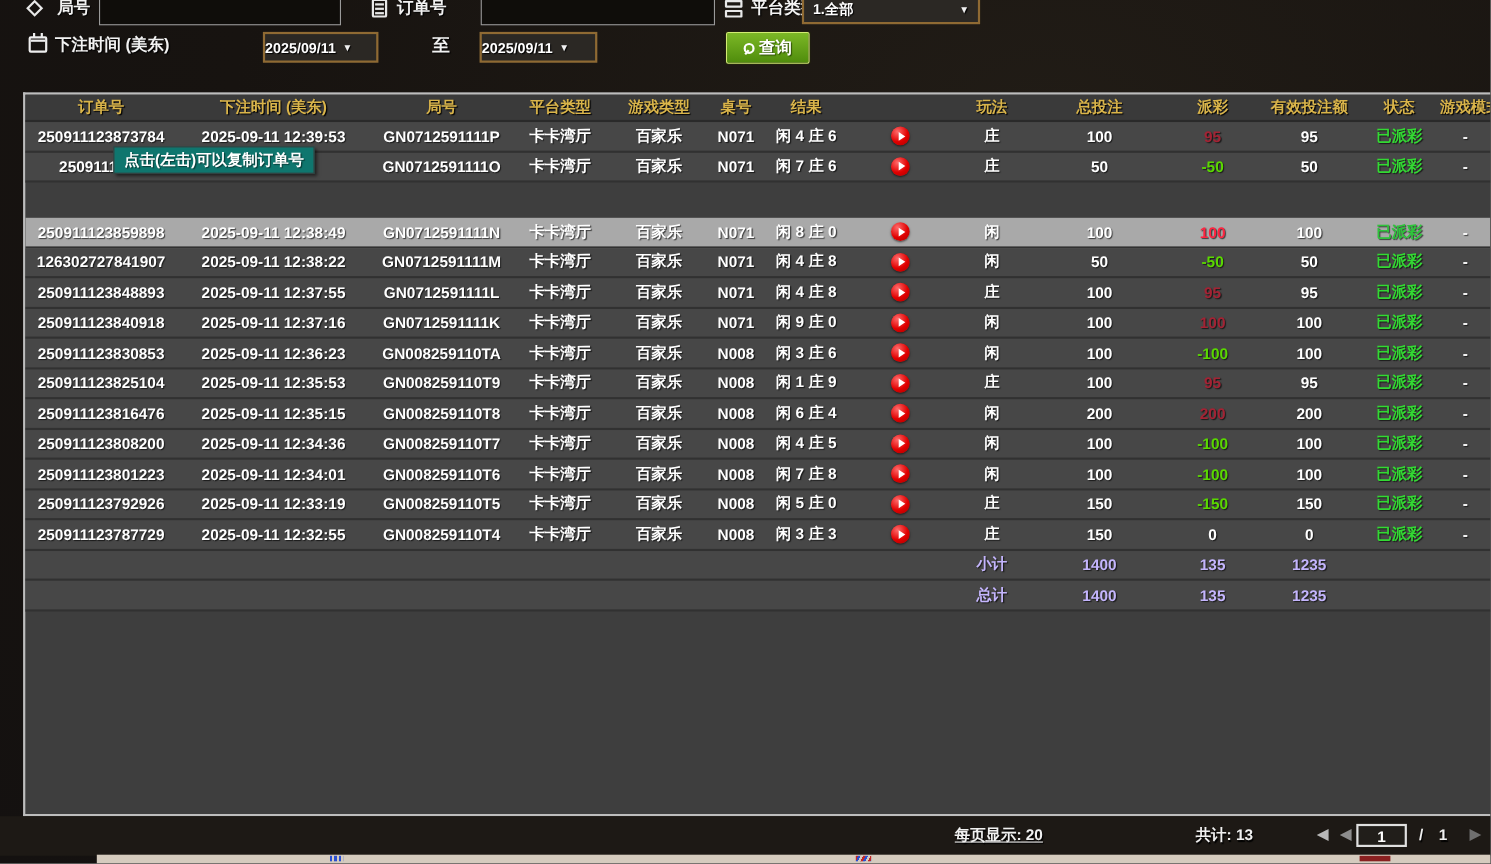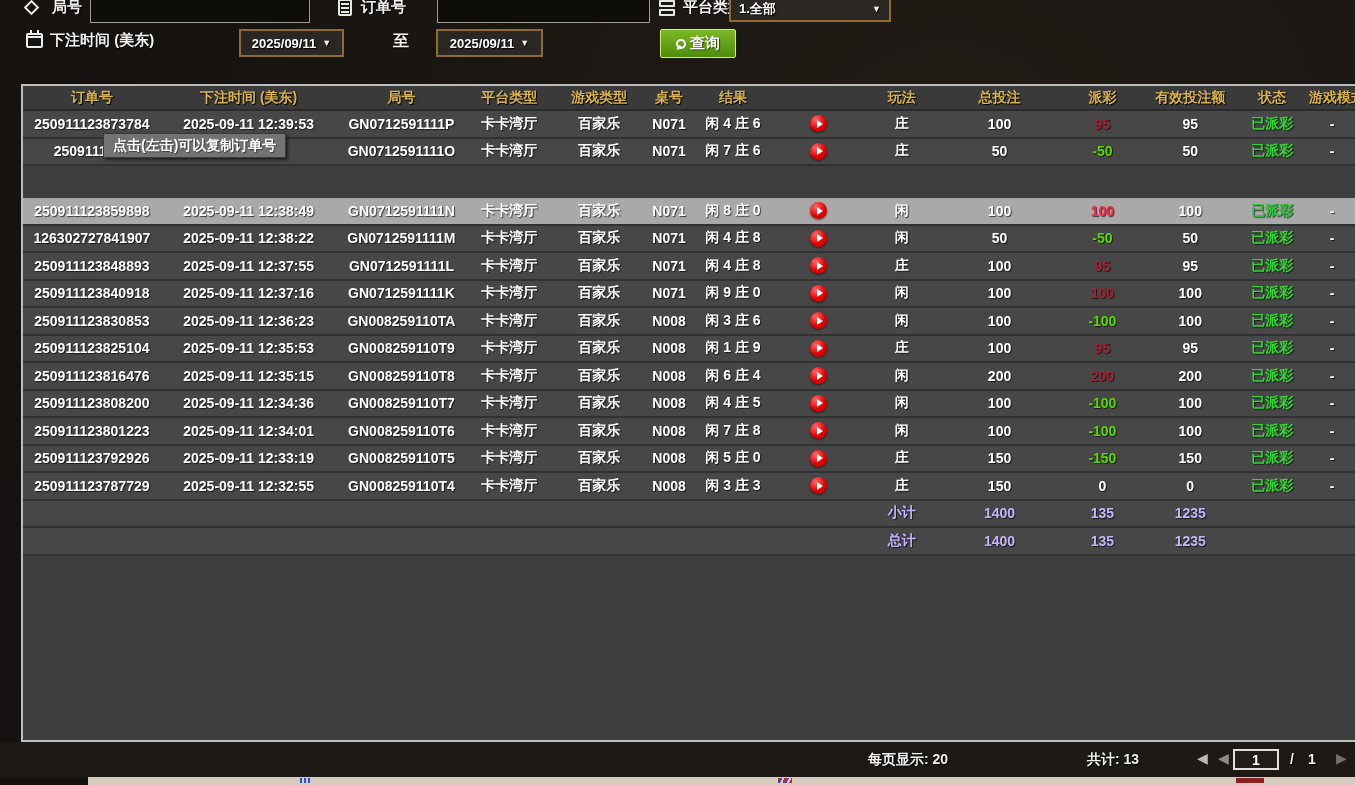--- a/index.html
+++ b/index.html
@@ -9,21 +9,21 @@
     background:radial-gradient(ellipse at 70% 15%, #211c16 0%, #171310 55%, #141110 100%);
     position:relative; color:#fff;
   }
   .abs { position:absolute; }
 
   
   .flabel { font-weight:bold; font-size:15px; color:#f2f2f2; text-shadow:1px 1px 1px #000; white-space:nowrap; }
   .txt-input { background:#0f0d0a; border:1px solid #9a9a9a; height:26px; }
   .sel-box {
     background:#2b2824; border:2px solid #8f6a33; color:#fff;
-    display:flex; align-items:center; justify-content:center; gap:6px;
+    display:flex; align-items:center; justify-content:flex-start; gap:6px;
     font-size:13px; font-weight:bold; cursor:pointer; text-shadow:1px 1px 1px #000;
   }
   .sel-arrow { font-size:9px; color:#efefef; }
   .platform-sel { justify-content:flex-start; padding:0 8px; }
   .platform-sel .sel-arrow { margin-left:auto; }
   .query-btn {
     background:linear-gradient(#7cb826,#4f8c0c); border:1px solid #d2ec72; border-radius:2px;
     display:flex; align-items:center; justify-content:center; gap:4px;
     color:#fff; font-weight:bold; font-size:15px; cursor:pointer;
     box-shadow:0 0 0 1px #20200f; text-shadow:1px 1px 1px #2c4a05;
@@ -70,21 +70,21 @@
   .th.c14{ justify-content:flex-start; }
   .play-btn { width:17px; height:17px; border-radius:50%; cursor:pointer;
     background:radial-gradient(circle at 35% 28%, #ff6a6a, #e00000 55%, #a80000);
     display:flex; align-items:center; justify-content:center; box-shadow:0 1px 2px rgba(0,0,0,.6); }
   .play-tri { width:0; height:0; border-left:6px solid #fff; border-top:4px solid transparent;
     border-bottom:4px solid transparent; margin-left:2px; }
 
   
   .tooltip {
     position:absolute; left:103px; top:133px; height:25px; padding:0 9px;
-    background:#737373; border:1px solid #3a3a3a; box-shadow:2px 2px 3px rgba(0,0,0,.55);
+    background:#0f766e; border:1px solid #3a3a3a; box-shadow:2px 2px 3px rgba(0,0,0,.55);
     color:#fff; font-size:14px; font-weight:bold; display:flex; align-items:center;
     text-shadow:1px 1px 1px rgba(0,0,0,.5); z-index:5;
   }
 
   
   .footer { position:absolute; left:0; top:742px; width:1355px; height:36px; background:#1d1915; }
   .footer .ftxt { position:absolute; top:9px; font-size:14px; font-weight:bold; color:#f0f0f0; text-shadow:1px 1px 1px #000; }
   .pager-arrow { position:absolute; top:8px; font-size:14px; cursor:pointer; }
   .page-box { position:absolute; left:1233px; top:7px; width:46px; height:21px;
     border:2px solid #e0e0e0; background:#211e1a; color:#fff; font-size:14px; font-weight:bold;
@@ -433,21 +433,21 @@
     <div class="td c11">135</div>
     <div class="td c12">1235</div>
     <div class="td c13"></div>
       <div class="td c14"></div>
   </div>
 </div>
 
 <div class="tooltip">点击(左击)可以复制订单号</div>
 
 <div class="footer">
-  <span class="ftxt" style="left:868px;">每页显示: 20</span>
+  <span class="ftxt" style="left:868px;text-decoration:underline;">每页显示: 20</span>
   <span class="ftxt" style="left:1063px;margin-left:24px;">共计: 13</span>
   <span class="pager-arrow" style="left:1197px; color:#b8b8b8;">◀</span>
   <span class="pager-arrow" style="left:1218px; color:#8d8d8d;">◀</span>
   <div class="page-box">1</div>
   <span class="ftxt" style="left:1290px;">/</span>
   <span class="ftxt" style="left:1308px;">1</span>
   <span class="pager-arrow" style="left:1336px; color:#6f6f6f;">▶</span>
 </div>
 
 <div class="bottom-strip">

